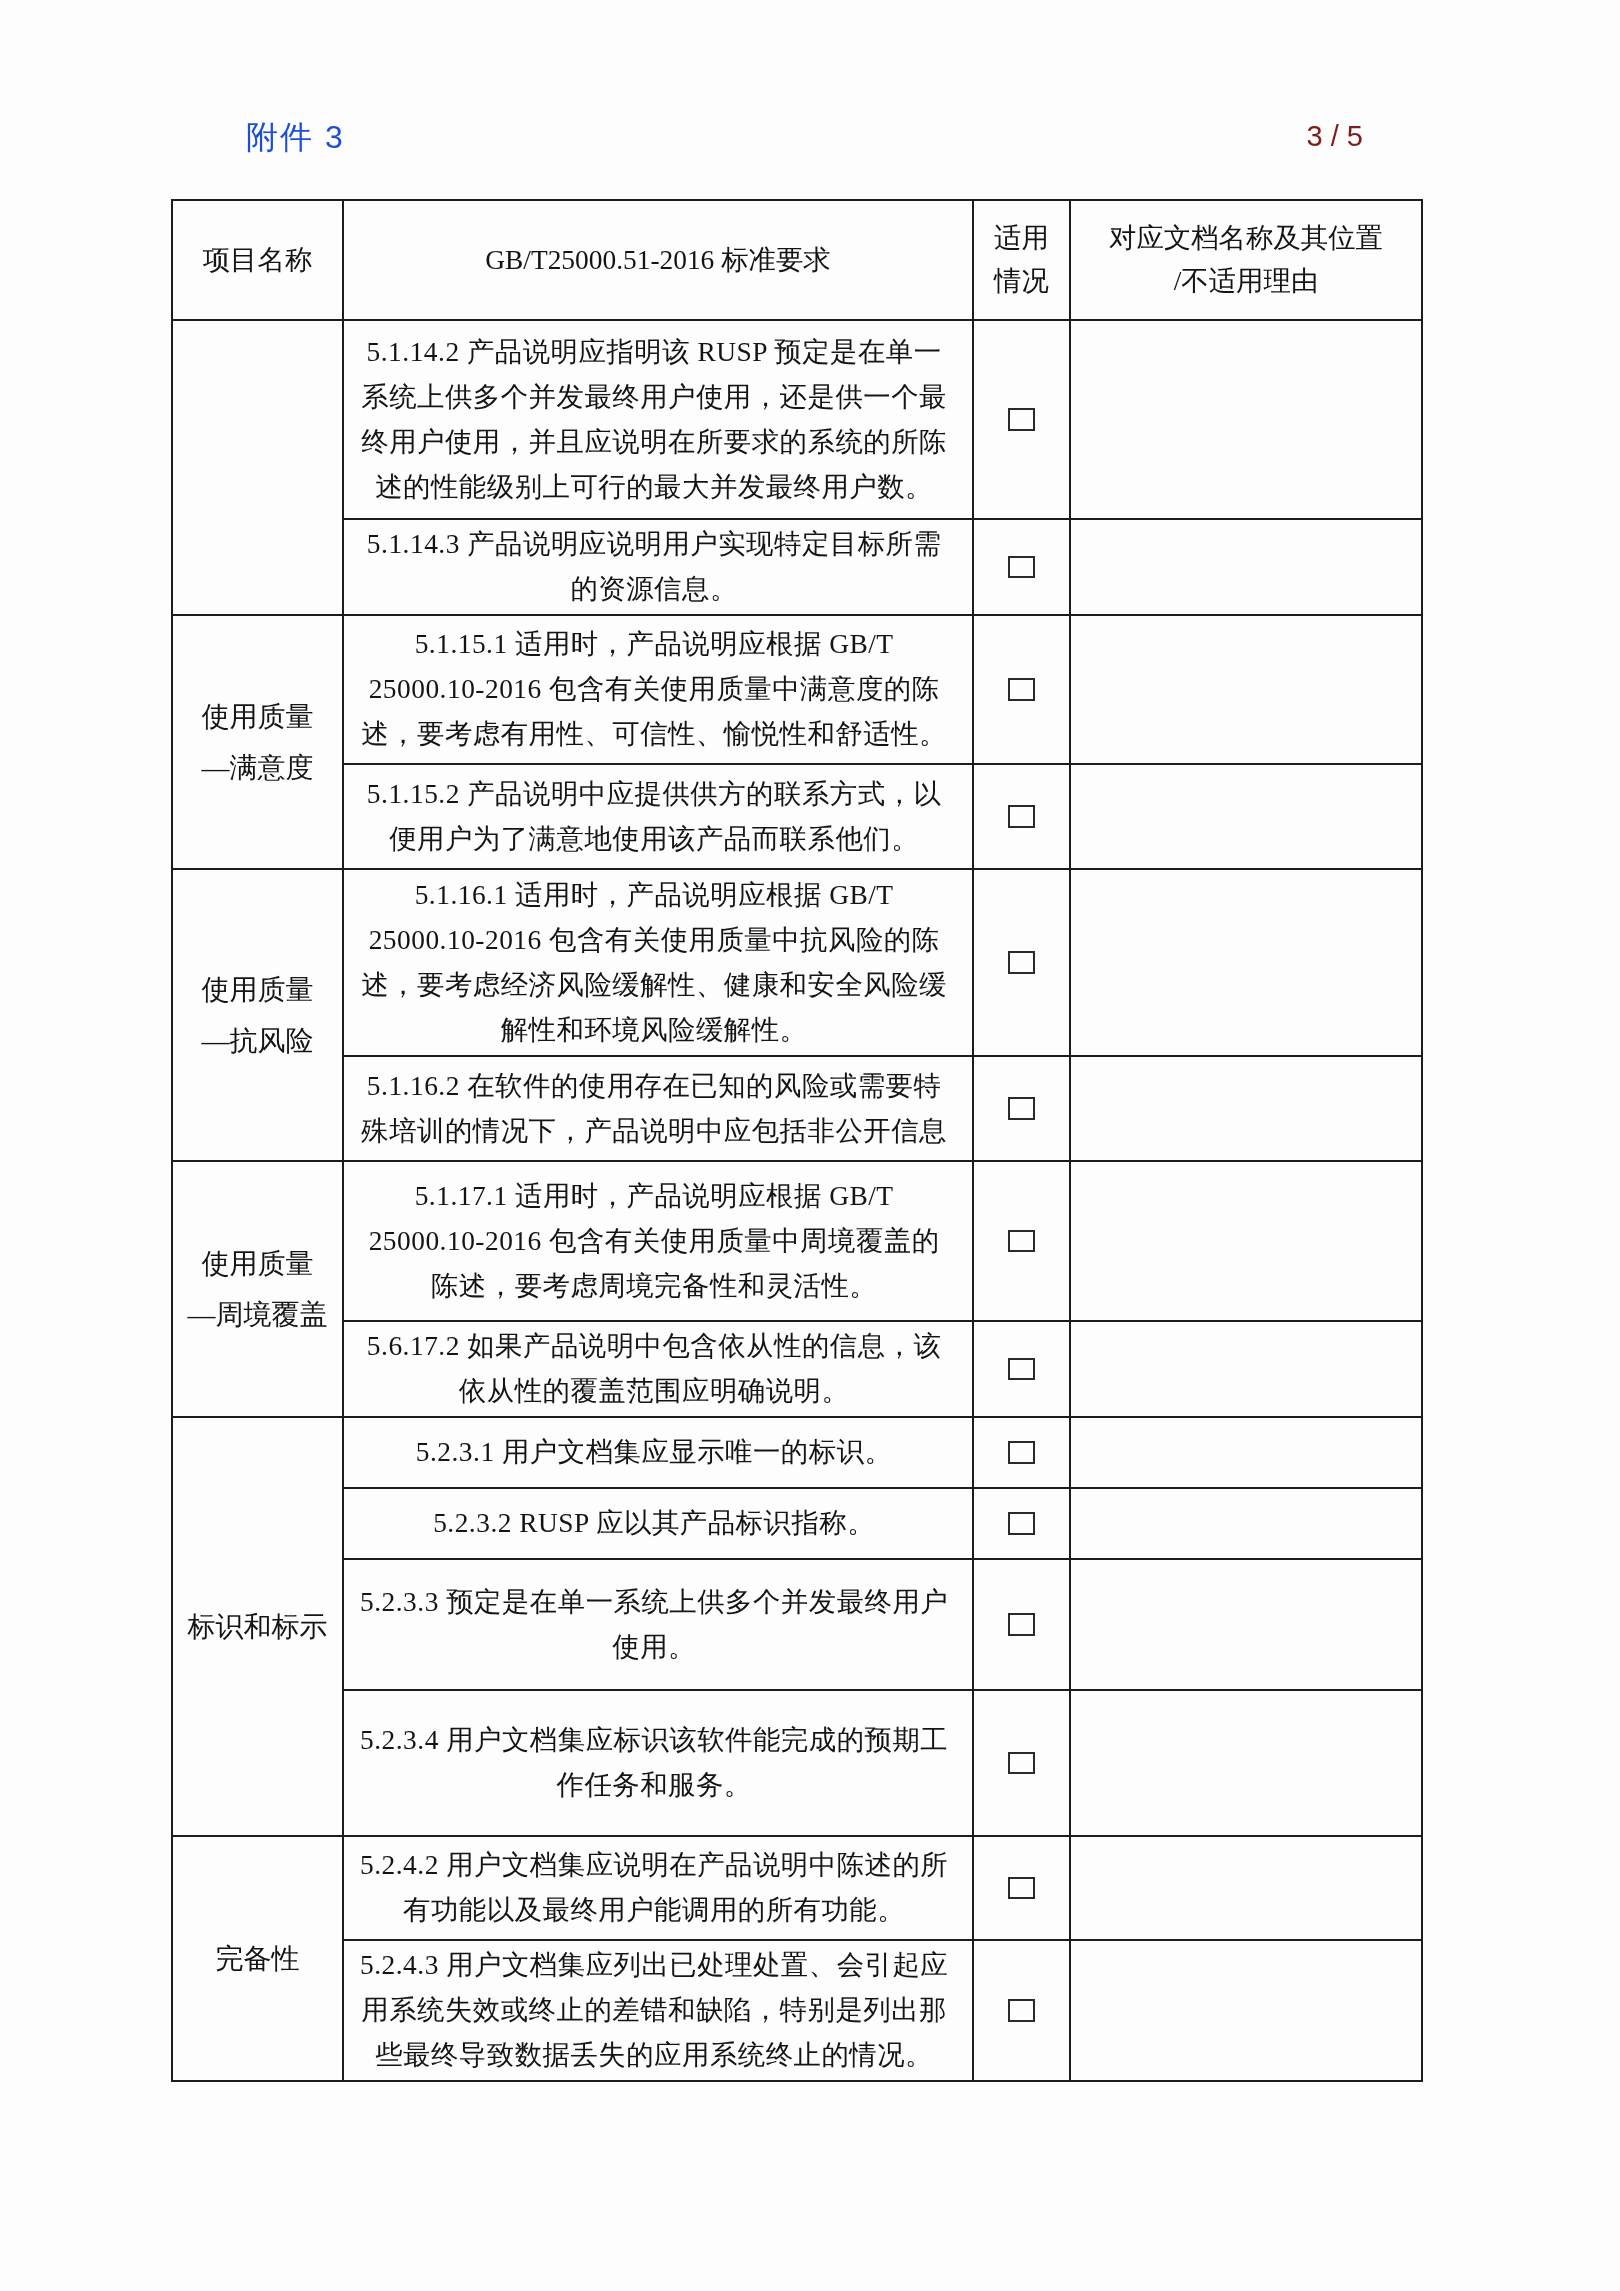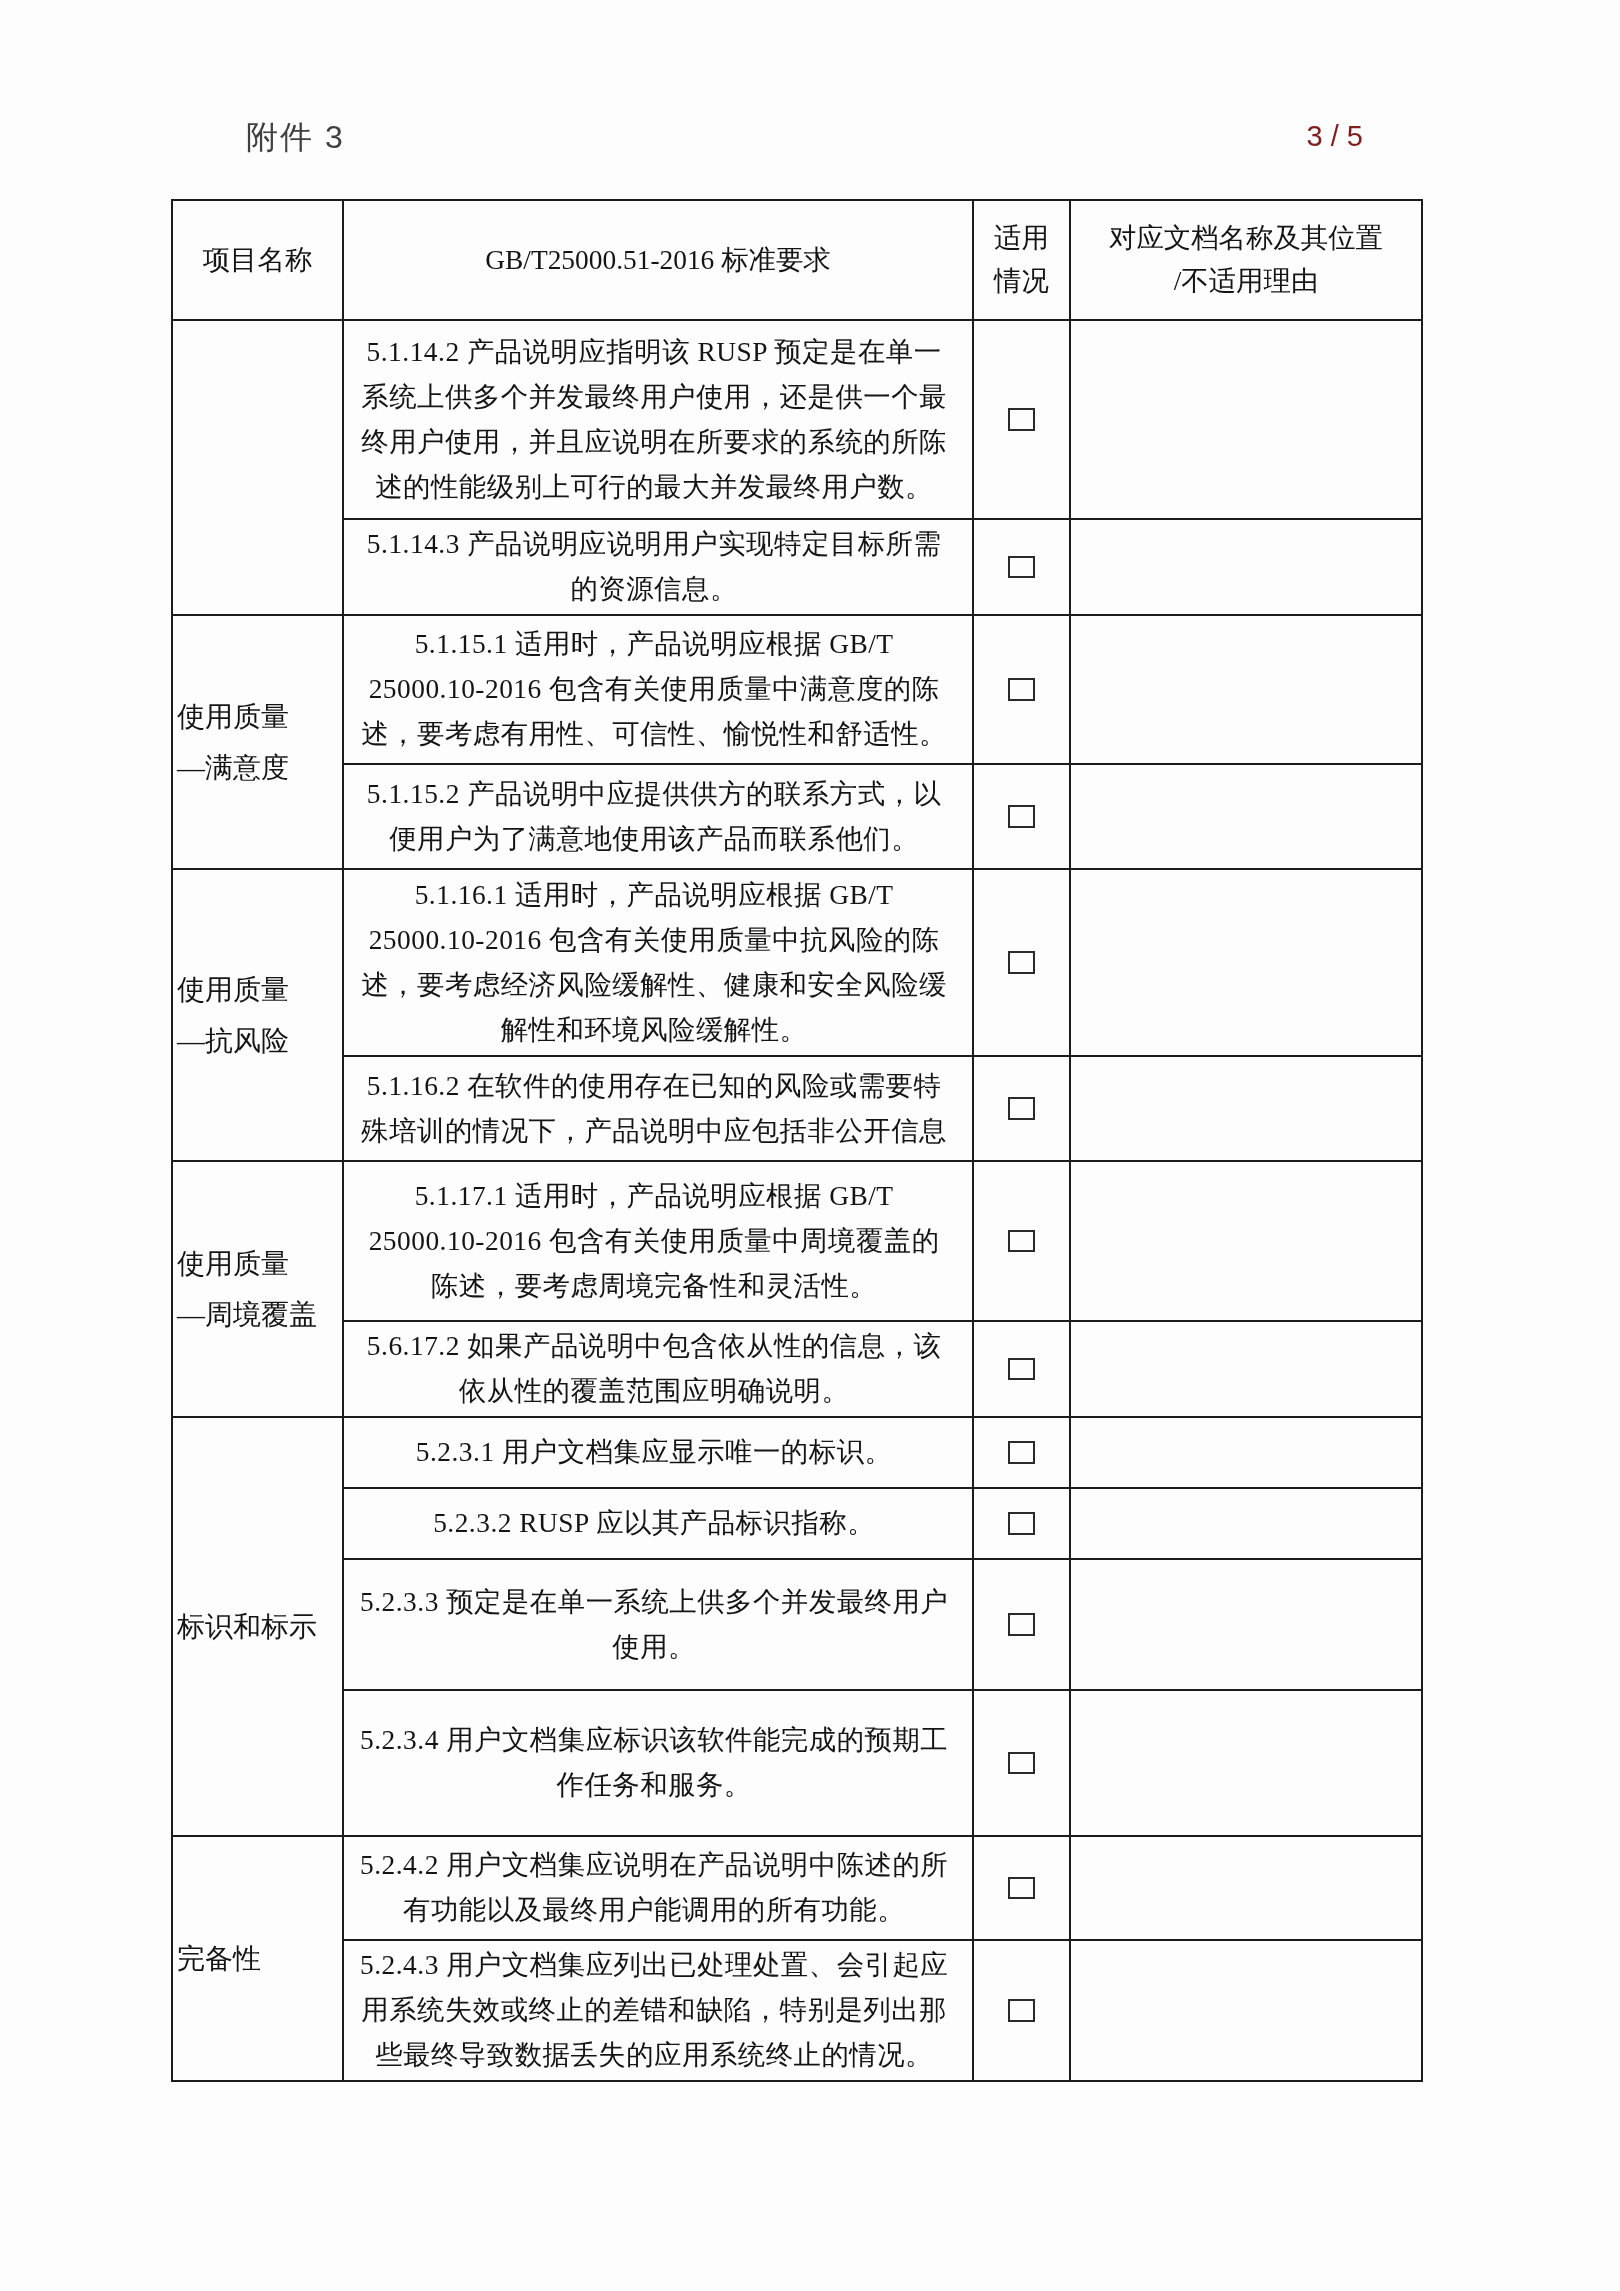--- a/index.html
+++ b/index.html
@@ -8,21 +8,21 @@
     width:1620px; height:2292px;
     margin:0 auto;
     background:#fdfdfd;
     color:#141414;
     font-family:"Liberation Serif","DejaVu Serif",serif;
     overflow:hidden;
   }
   .page-header-left {
     position:absolute; left:246px; top:116px;
     font-family:"Liberation Sans","DejaVu Sans",sans-serif;
-    font-size:32px; letter-spacing:2px; color:#404040;
+    font-size:32px; letter-spacing:2px; color:#1d4ed8;
   }
   .page-header-right {
     position:absolute; right:257px; top:120px;
     font-family:"Liberation Sans","DejaVu Sans",sans-serif;
     font-size:29px; color:#7f1d1d;
   }
   table.req {
     position:absolute; left:171px; top:199px;
     width:1250px;
     border-collapse:collapse;
@@ -34,21 +34,21 @@
     font-weight:normal;
     overflow:hidden;
   }
   th.h {
     font-size:27.4px; line-height:43px;
     text-align:center;
     white-space:pre-line;
     padding:2px 3.9px;
   }
   td.c1 {
-    text-align:left;
+    text-align:center;
     font-size:28px; line-height:51px;
     white-space:pre-line;
     padding:2px 3.9px;
   }
   td.c2 {
     font-size:27.4px; line-height:45px;
     text-align:center;
     padding:2px 19.6px 2px 11.8px;
     letter-spacing:0.5px;
   }

